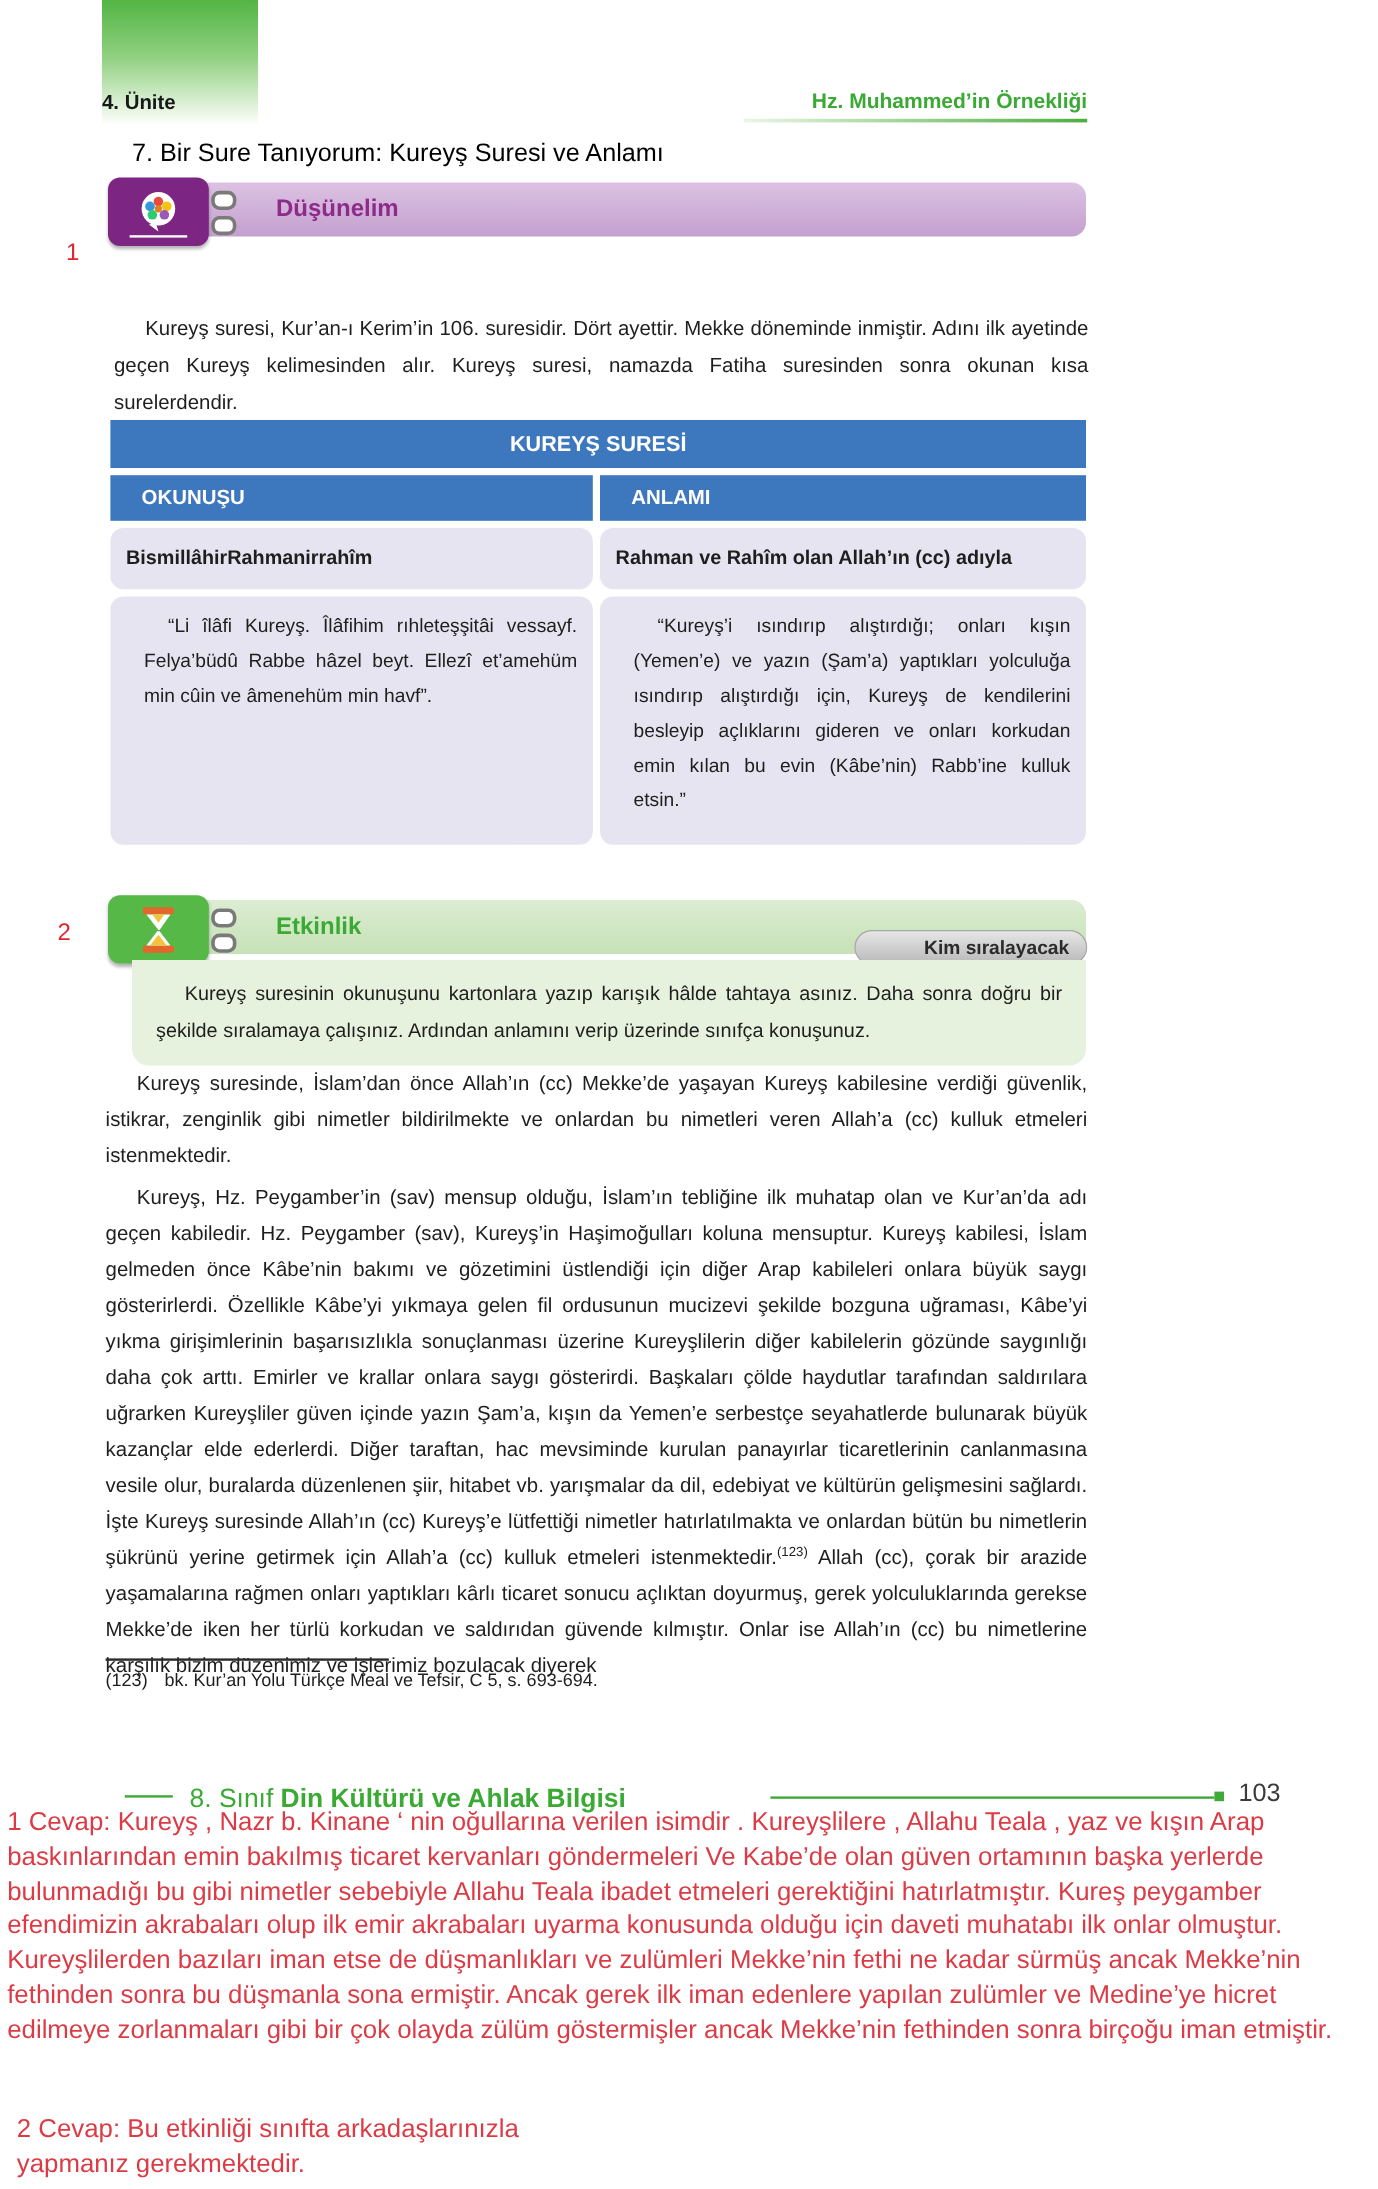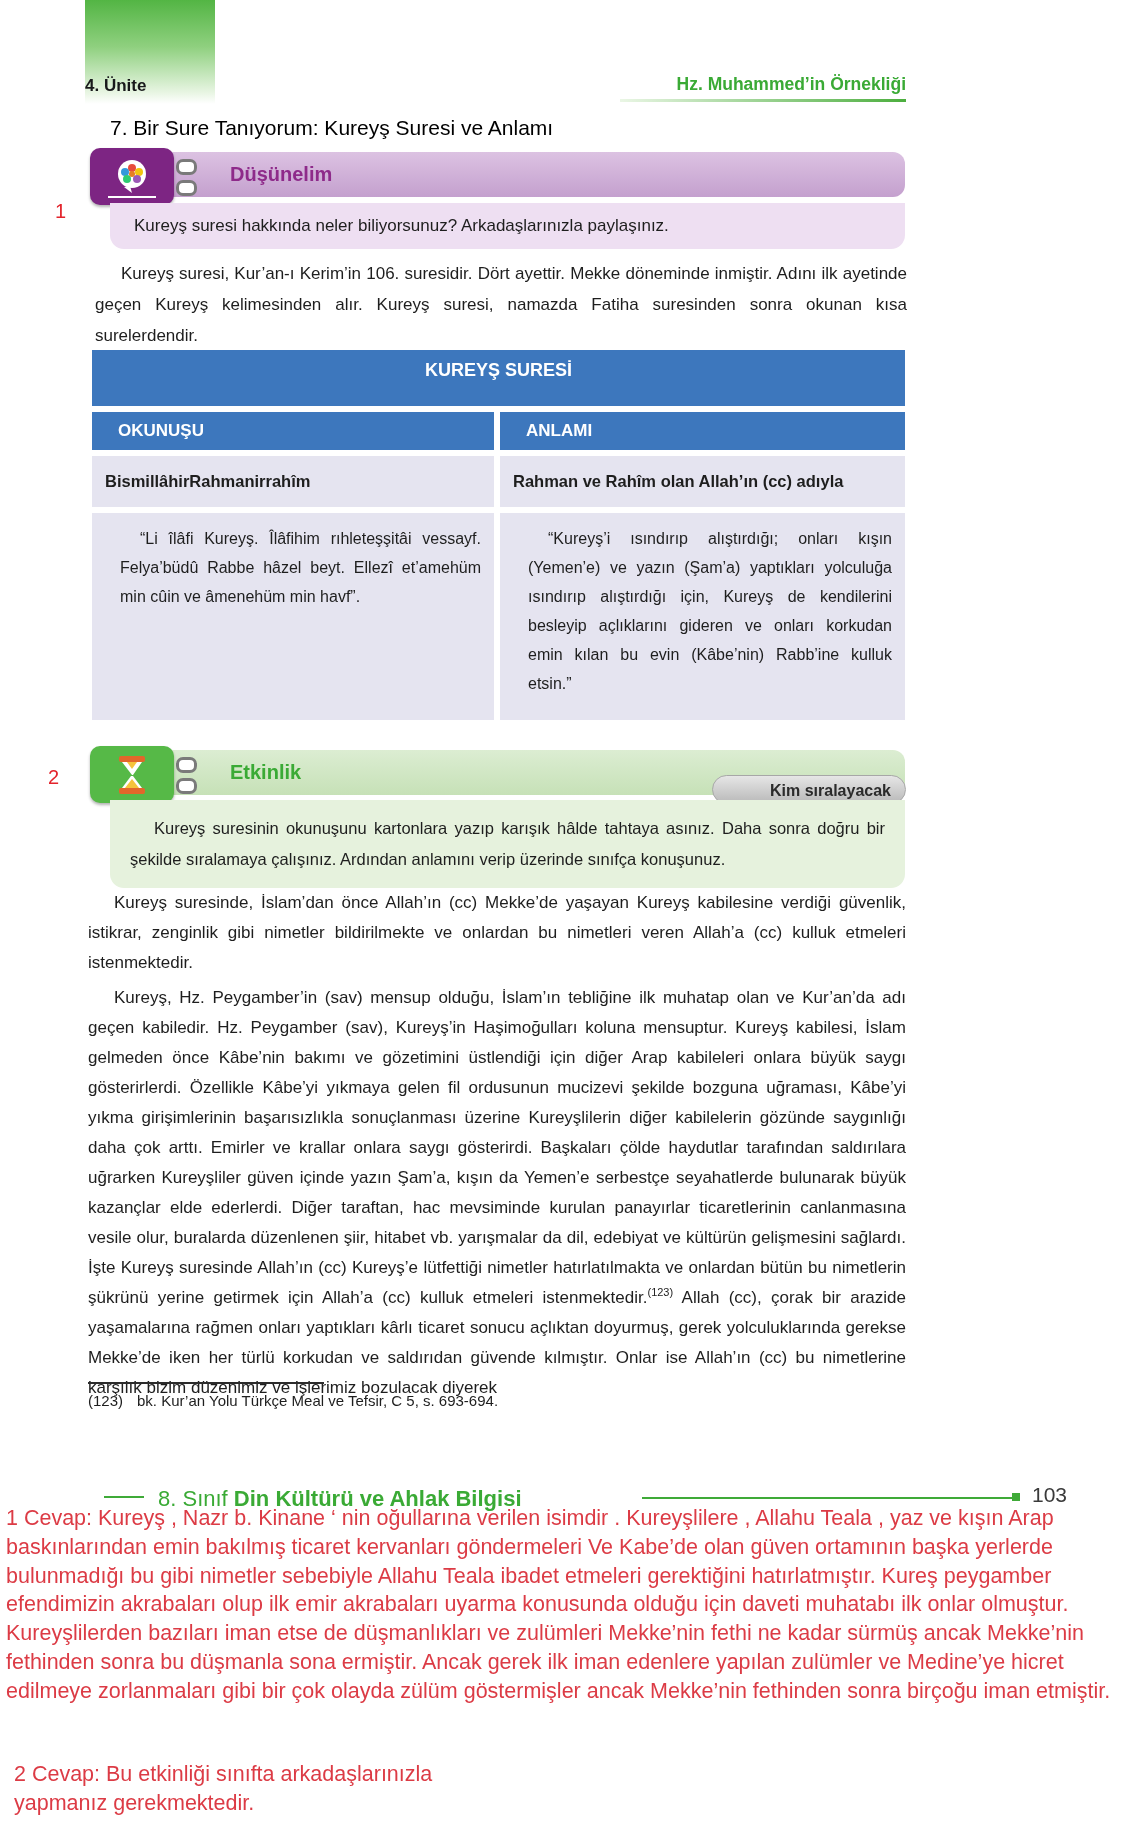--- a/index.html
+++ b/index.html
@@ -47,26 +47,26 @@
     padding:13px 20px;font-size:16.5px;line-height:31px;text-indent:24px;text-align:justify;}
   
   .intro-para{position:absolute;left:95px;top:258px;width:812px;font-size:17px;
     line-height:31px;text-align:justify;text-indent:26px;}
   .body-text{position:absolute;left:88px;top:888px;width:818px;font-size:17px;
     line-height:30px;text-align:justify;}
   .body-text p{margin:0 0 5px 0;text-indent:26px;}
   .body-text sup{font-size:11px;line-height:0;}
   
   .sura-table{position:absolute;left:92px;top:350px;width:813px;}
-  .t-title{height:56px;line-height:40px;background:#3d77bd;color:#ffffff;
+  .t-title{height:40px;line-height:40px;background:#3d77bd;color:#ffffff;
     font-weight:bold;font-size:18px;text-align:center;}
   .t-grid{display:grid;grid-template-columns:402px 405px;gap:6px;margin-top:6px;}
   .t-h{height:38px;line-height:38px;background:#3d77bd;color:#ffffff;
     font-weight:bold;font-size:17px;padding-left:26px;}
-  .t-b{background:#e5e4f0;padding:11px 13px;font-size:16px;line-height:29px;}
+  .t-b{background:#e5e4f0;padding:11px 13px;font-size:16px;line-height:29px;border-radius:11px;}
   .t-b.bold{font-weight:bold;font-size:16.5px;}
   .t-b.verse{text-indent:20px;text-align:justify;padding-bottom:22px;padding-left:28px;}
   
   .footnote-rule{position:absolute;left:88px;top:1382px;width:236px;border-top:2px solid #2b2b2b;}
   .footnote{position:absolute;left:88px;top:1392px;font-size:15px;}
   .footnote .fn-ref{margin-right:14px;}
   
   .footer-dash{position:absolute;left:104px;top:1496px;width:40px;height:2px;background:#3faa38;}
   .footer-label{position:absolute;left:158px;top:1486px;font-size:22px;color:#3aaa35;}
   .footer-label b{font-weight:bold;}
@@ -104,23 +104,20 @@
       <circle cx="15" cy="15" r="4" fill="#3498db"></circle>
       <circle cx="29" cy="15" r="4" fill="#f1c40f"></circle>
       <circle cx="17" cy="22" r="4" fill="#2ecc71"></circle>
       <circle cx="27" cy="22" r="4" fill="#9b59b6"></circle>
       <circle cx="22" cy="17" r="3" fill="#e67e22"></circle>
       <path d="M14 30 L22 36 L20 29 Z" fill="#ffffff"></path>
     </svg>
     <div class="icon-underline"></div>
   </div>
   <div class="margin-num" style="left:55px;top:200px;">1</div>
-  <div class="soft-box question-box">
-    <span>Kureyş suresi hakkında neler biliyorsunuz? Arkadaşlarınızla paylaşınız.</span>
-  </div>
 
   <div class="intro-para">Kureyş suresi, Kur’an-ı Kerim’in 106. suresidir. Dört ayettir. Mekke döneminde inmiştir. Adını ilk ayetinde geçen Kureyş kelimesinden alır. Kureyş suresi, namazda Fatiha suresinden sonra okunan kısa surelerdendir.</div>
 
   <div class="sura-table">
     <div class="t-title">KUREYŞ SURESİ</div>
     <div class="t-grid">
       <div class="t-h">OKUNUŞU</div>
       <div class="t-h">ANLAMI</div>
       <div class="t-b bold">BismillâhirRahmanirrahîm</div>
       <div class="t-b bold">Rahman ve Rahîm olan Allah’ın (cc) adıyla</div>

